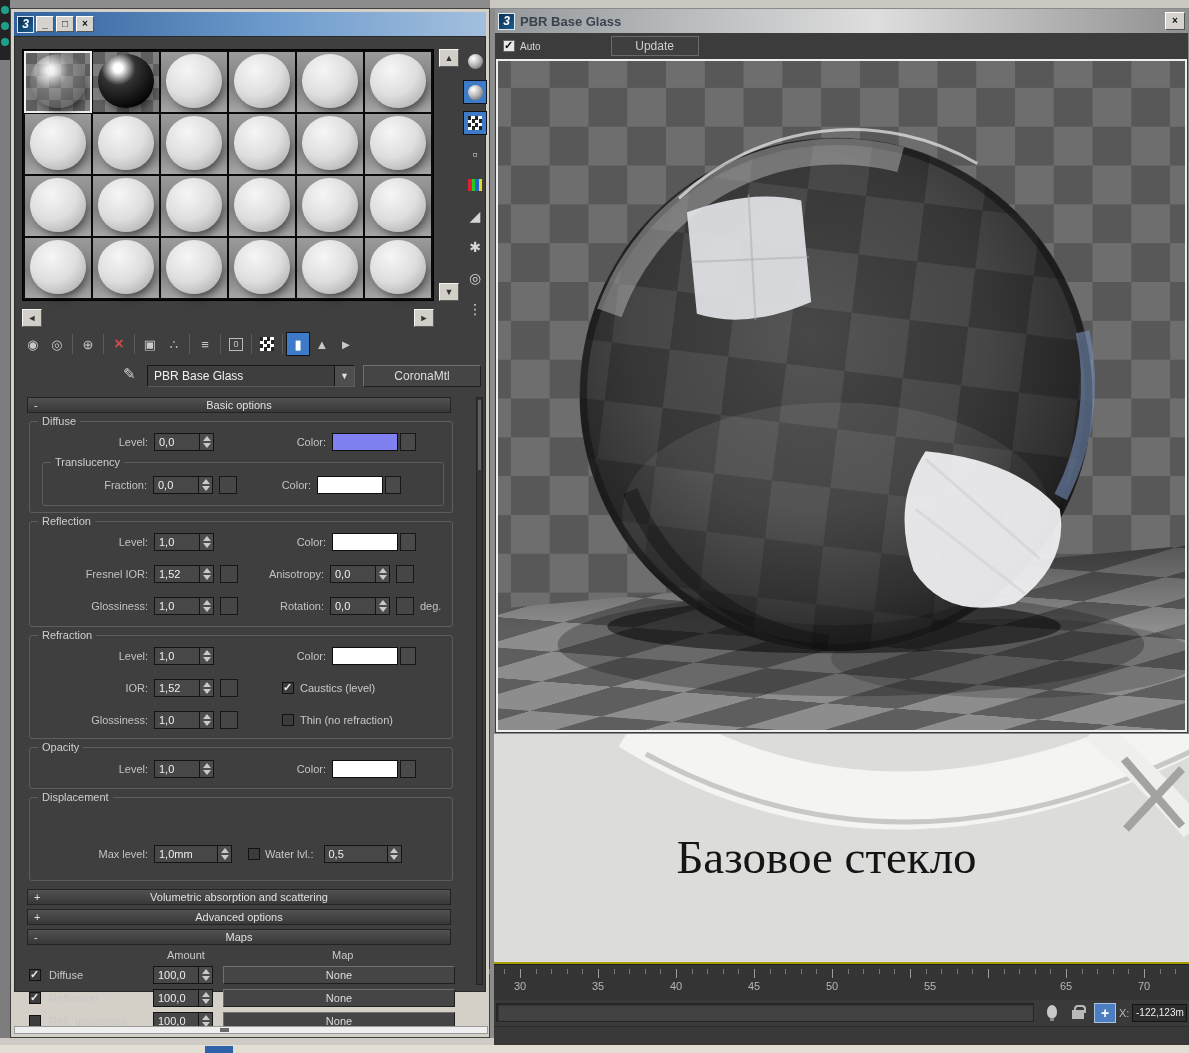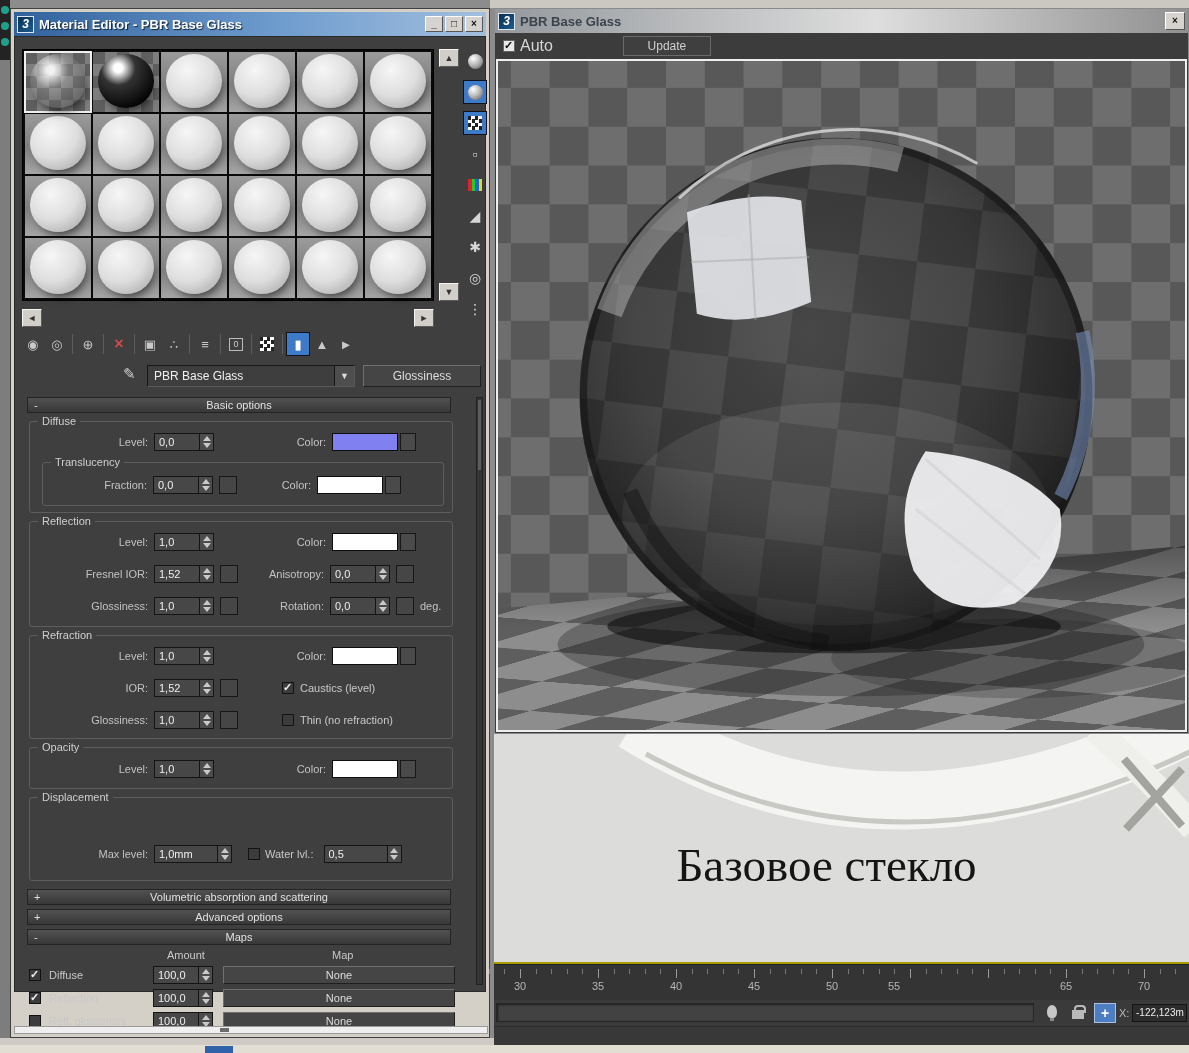--- a/index.html
+++ b/index.html
@@ -105,30 +105,30 @@
   .nonebtn{flex:1;height:18px;line-height:16px;font-size:11px;margin-left:10px;}
 
   
   #top-strip{position:absolute;left:490px;top:0;width:699px;height:8px;background:#cbc8c2;}
   #render-win{position:absolute;left:494px;top:8px;width:695px;height:726px;background:#3c3c3c;
               border:1px solid #8a8a8a;}
   #rw-title{height:24px;background:linear-gradient(90deg,#94989c 0%,#dedede 55%,#909090 100%);
             display:flex;align-items:center;padding:0 3px;}
   #rw-title .t{color:#39434d;font-weight:bold;font-size:13px;margin-left:5px;flex:1;}
   #rw-toolbar{height:26px;background:#3c3c3c;display:flex;align-items:center;padding:0 8px;}
-  #rw-toolbar .lbl{color:#d6d6d6;margin-left:5px;font-size:16px;}
+  #rw-toolbar .lbl{color:#d6d6d6;margin-left:5px;font-size:10px;}
   #update-btn{width:88px;height:20px;margin-left:70px;background:#3f3f3f;border:1px solid #6a6a6a;
               color:#cfcfcf;text-align:center;line-height:18px;font-size:12px;}
   #render-canvas{position:absolute;left:1px;right:1px;top:50px;bottom:1px;border:2px solid #efefef;
                  background:#666;}
   #render-canvas svg{display:block;width:100%;height:100%;}
 
   #viewport-area{position:absolute;left:494px;top:734px;width:695px;height:228px;background:#dcdcda;overflow:hidden;}
   #viewport-area svg{position:absolute;left:0;top:0;}
-  #caption{position:absolute;left:0;right:30px;top:104px;text-align:center;color:#151515;
+  #caption{position:absolute;left:0;right:30px;top:96px;text-align:center;color:#151515;
            font-family:"Liberation Serif",serif;font-size:47px;}
   #yellow-line{position:absolute;left:494px;top:962px;width:695px;height:2px;background:#a89c00;}
 
   #ruler{position:absolute;left:494px;top:964px;width:695px;height:36px;background:#343434;
          border-top:1px solid #222;}
   .tick{position:absolute;width:1px;background:#9a9a9a;top:4px;}
   .tick.minor{background:#777;}
   .ticklab{position:absolute;top:15px;width:26px;margin-left:-13px;text-align:center;color:#b5b5b5;font-size:11px;}
 
   #statusrow{position:absolute;left:494px;top:1000px;width:695px;height:26px;background:#3a3a3a;}
@@ -166,21 +166,20 @@
   <span class="tealdot" style="top:38px"></span>
 </div>
 <div id="top-strip"></div>
 <div id="behind-left-bottom"></div>
 <div id="taskbar"></div>
 <div id="task-blue"></div>
 
 <div id="left-window">
   <div id="lw-title">
     <span class="max-icon">3</span>
-    <span class="t">Material Editor - PBR Base Glass</span>
     <span class="winbtn">_</span>
     <span class="winbtn">□</span>
     <span class="winbtn">×</span>
   </div>
   <div id="lw-client">
 
     <div id="palette">
         <div class="slot glass sel"></div>
         <div class="slot black"></div>
         <div class="slot def"></div>
@@ -277,21 +276,21 @@
           <span>►</span>
         </div>
       </div>
 
     <div id="material-row">
       <span id="eyedropper">✎</span>
       <div id="mtl-dropdown">
         <span class="val">PBR Base Glass</span>
         <span class="drop">▼</span>
       </div>
-      <div id="mtl-type-btn" class="btn3d">Glossiness</div>
+      <div id="mtl-type-btn" class="btn3d">CoronaMtl</div>
     </div>
 
     <div id="params">
 
       <div class="roll" style="top:0">
         <span class="rstate">-</span>
         <span>Basic options</span>
       </div>
 
       <div class="gbox" style="left:2px;top:24px;width:424px;height:92px">
@@ -633,21 +632,21 @@
     <span class="tick minor" style="left: 291.2px; height: 5px;"></span>
     <span class="tick minor" style="left: 306.8px; height: 5px;"></span>
     <span class="tick minor" style="left: 322.4px; height: 5px;"></span>
     <span class="tick" style="left: 338px; height: 9px;"></span>
     <span class="ticklab" style="left: 338px;">50</span>
     <span class="tick minor" style="left: 353.6px; height: 5px;"></span>
     <span class="tick minor" style="left: 369.2px; height: 5px;"></span>
     <span class="tick minor" style="left: 384.8px; height: 5px;"></span>
     <span class="tick minor" style="left: 400.4px; height: 5px;"></span>
     <span class="tick" style="left: 416px; height: 9px;"></span>
-    <span class="ticklab" style="left: 400px;">55</span>
+    <span class="ticklab" style="left: 436px;">55</span>
     <span class="tick minor" style="left: 431.6px; height: 5px;"></span>
     <span class="tick minor" style="left: 447.2px; height: 5px;"></span>
     <span class="tick minor" style="left: 462.8px; height: 5px;"></span>
     <span class="tick minor" style="left: 478.4px; height: 5px;"></span>
     <span class="tick" style="left: 494px; height: 9px;"></span>
     <span class="ticklab" style="left: 494px; margin-top: 45px;">60</span>
     <span class="tick minor" style="left: 509.6px; height: 5px;"></span>
     <span class="tick minor" style="left: 525.2px; height: 5px;"></span>
     <span class="tick minor" style="left: 540.8px; height: 5px;"></span>
     <span class="tick minor" style="left: 556.4px; height: 5px;"></span>

